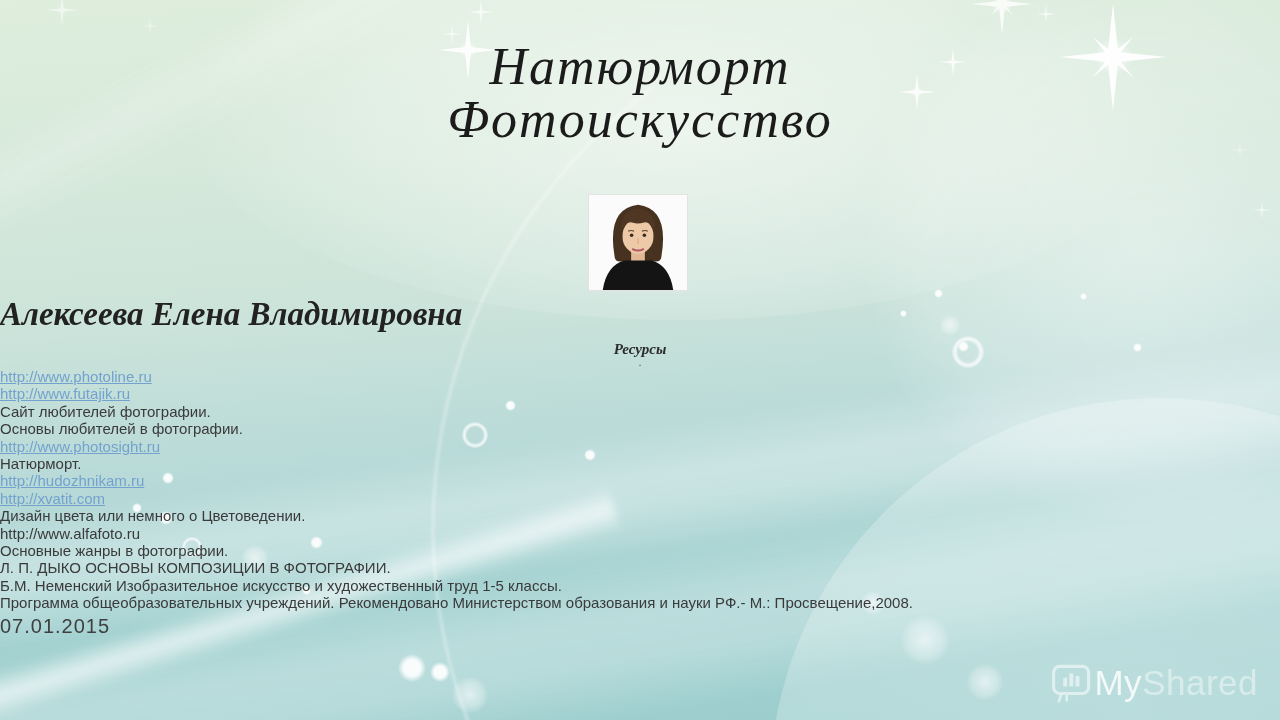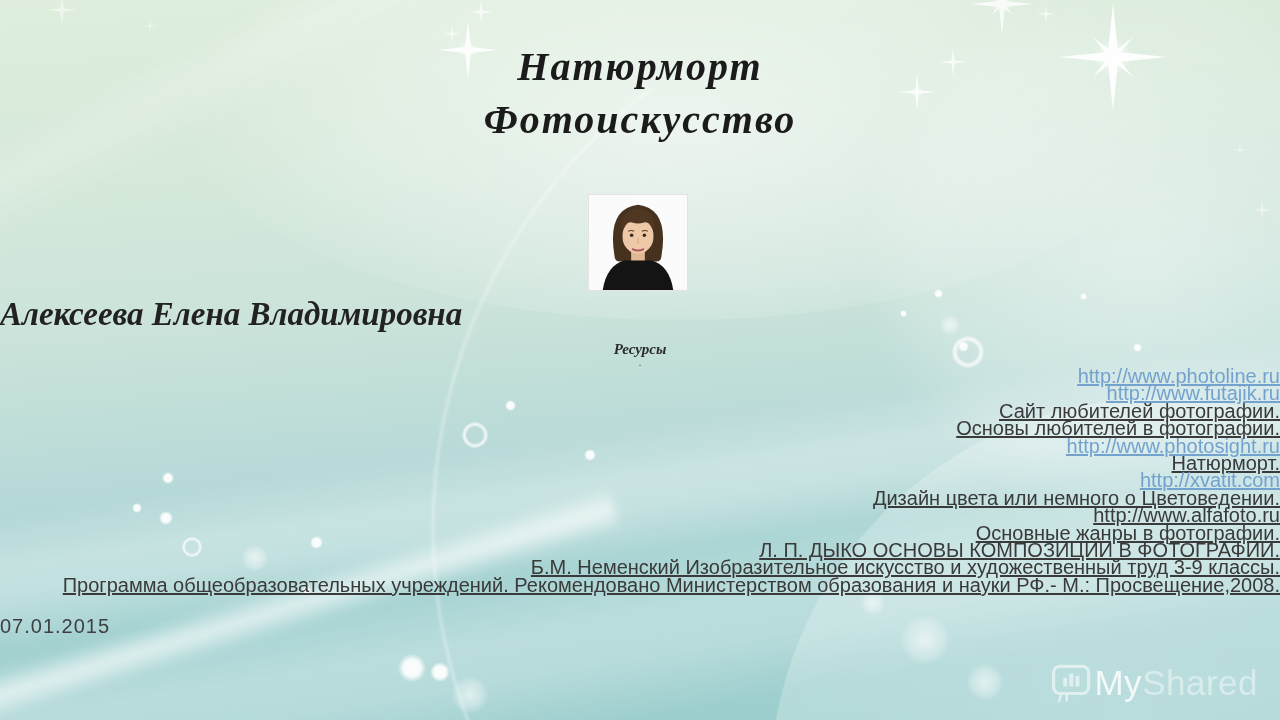--- a/index.html
+++ b/index.html
@@ -28,34 +28,34 @@
     background:radial-gradient(circle at 46% 42%,rgba(255,255,255,.30) 0%,rgba(255,255,255,.22) 70%,rgba(255,255,255,.34) 94%,rgba(255,255,255,.05) 100%);}
   .bubble{position:absolute;border-radius:50%;}
   .bubble.solid{background:radial-gradient(circle,rgba(255,255,255,.95) 0%,rgba(255,255,255,.9) 42%,rgba(255,255,255,0) 72%);}
   .bubble.soft{background:radial-gradient(circle,rgba(255,255,255,.6) 0%,rgba(255,255,255,.28) 50%,rgba(255,255,255,0) 75%);}
   .bubble.ring{background:radial-gradient(circle,rgba(255,255,255,0) 42%,rgba(255,255,255,.8) 58%,rgba(255,255,255,0) 76%);}
   .sparkle{position:absolute;overflow:visible;pointer-events:none;}
 
   
   .content{position:absolute;left:0;top:0;width:1280px;height:720px;z-index:10;}
   .title{position:absolute;left:0;right:0;top:40px;text-align:center;
-    font-family:"Liberation Serif",serif;font-style:italic;font-weight:bold;
-    font-size:40px;line-height:53px;letter-spacing:2px;color:#1b1b1b;}
+    font-family:"Liberation Serif",serif;font-style:italic;font-weight:normal;
+    font-size:52px;line-height:53px;letter-spacing:2px;color:#1b1b1b;}
   .photo{position:absolute;left:588px;top:194px;width:100px;height:97px;background:#fdfdfd;
     border:1px solid #e3e3e3;box-sizing:border-box;overflow:hidden;}
   .author{position:absolute;left:0;right:0;top:296px;
     font-family:"Liberation Serif",serif;font-style:italic;font-weight:600;
     font-size:33px;color:#222;}
   .res-heading{position:absolute;left:0;right:0;top:341px;text-align:center;
     font-family:"Liberation Serif",serif;font-style:italic;font-weight:bold;
     font-size:15px;color:#2c2c2c;}
   .dot-sep{position:absolute;left:0;right:0;top:357px;text-align:center;
     font-size:11px;line-height:10px;color:#555;}
-  .res-list{position:absolute;left:0;right:0;top:368px;text-align:right;
-    font-size:20px;line-height:17.4px;color:#3a3a3a;text-decoration:underline;}
+  .res-list{position:absolute;left:0;right:0;top:368px;text-align:left;
+    font-size:15px;line-height:17.4px;color:#3a3a3a;}
   .res-line{white-space:nowrap;}
   .res-link{color:#74a2ce;text-decoration:underline;cursor:pointer;}
   .date{position:absolute;left:0;right:0;top:615px;
     font-size:20px;letter-spacing:1px;color:#3f3f3f;}
 
   
   .watermark{position:absolute;right:22px;bottom:16px;z-index:11;display:flex;align-items:center;}
   .wm-icon{opacity:.55;}
   .wm-text{font-size:35px;font-family:"Liberation Sans",sans-serif;letter-spacing:.5px;}
   .wm-my{color:rgba(255,255,255,.82);}
@@ -194,26 +194,27 @@
 
     <div class="dot-sep">.</div>
 
     <div class="res-list">
         <div class="res-line res-link">http://www.photoline.ru</div>
         <div class="res-line res-link">http://www.futajik.ru</div>
         <div class="res-line">Сайт любителей фотографии.</div>
         <div class="res-line">Основы любителей в фотографии.</div>
         <div class="res-line res-link">http://www.photosight.ru</div>
         <div class="res-line">Натюрморт.</div>
+        <div class="res-line res-link">http://hudozhnikam.ru</div>
         <div class="res-line res-link">http://xvatit.com</div>
         <div class="res-line">Дизайн цвета или немного о Цветоведении.</div>
         <div class="res-line">http://www.alfafoto.ru</div>
         <div class="res-line">Основные жанры в фотографии.</div>
         <div class="res-line">Л. П. ДЫКО ОСНОВЫ КОМПОЗИЦИИ В ФОТОГРАФИИ.</div>
-        <div class="res-line">Б.М. Неменский Изобразительное искусство и художественный труд 3-9 классы.</div>
+        <div class="res-line">Б.М. Неменский Изобразительное искусство и художественный труд 1-5 классы.</div>
         <div class="res-line">Программа общеобразовательных учреждений. Рекомендовано Министерством образования и науки РФ.- М.: Просвещение,2008.</div>
       </div>
 
     <div class="date">07.01.2015</div>
   </div>
 
   <div class="watermark">
     <svg class="wm-icon" viewBox="0 0 50 48" width="44" height="42">
       <rect x="4" y="5" width="40" height="31" rx="7" fill="none" stroke="#ffffff" stroke-width="3.6"></rect>
       <rect x="15" y="18" width="4.5" height="10" rx="1" fill="#ffffff"></rect>

